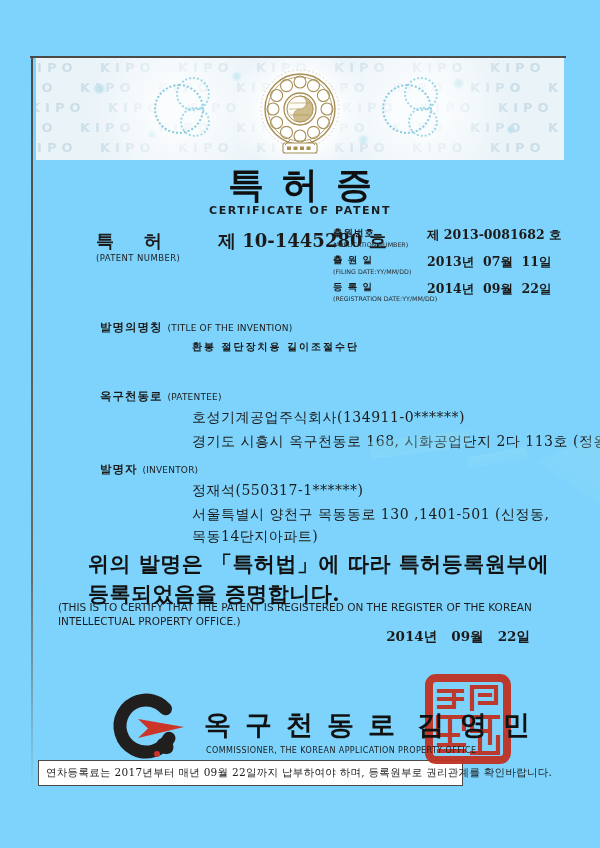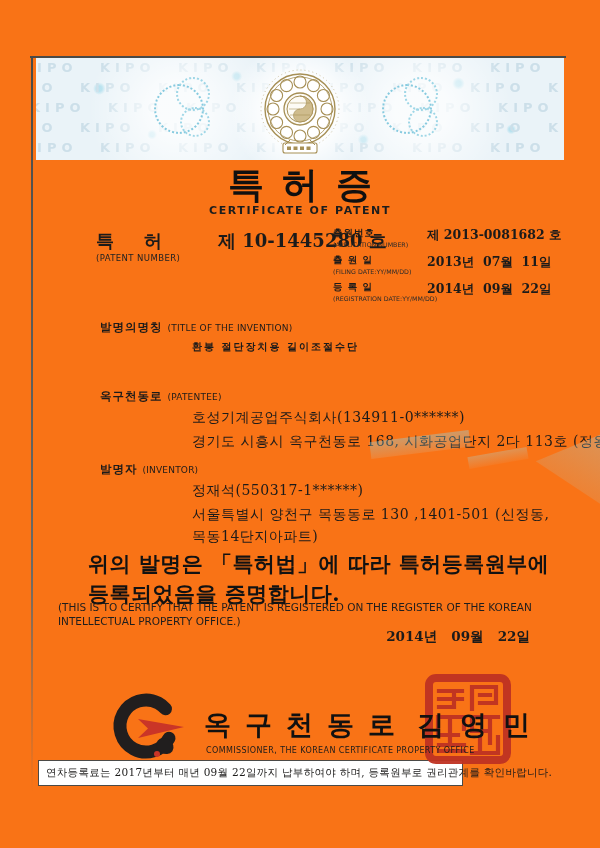--- a/index.html
+++ b/index.html
@@ -1,19 +1,19 @@
 <!DOCTYPE html>
 <html><head>
 <meta charset="utf-8">
 <style>
   * { margin:0; padding:0; box-sizing:border-box; }
   body { background:#e8e8e8; font-family:"DejaVu Sans", sans-serif; }
   .page {
     position:relative; width:600px; height:848px; margin:0 auto;
-    background:#f97316; overflow:hidden; color:#1c1b1a;
+    background:#7dd3fc; overflow:hidden; color:#1c1b1a;
   }
 
   
   .top-line  { position:absolute; left:30px; top:56px; width:536px; height:2px; background:#4b4a47; }
   .left-line { position:absolute; left:31px; top:56px; width:2px; height:736px;
                background:linear-gradient(#4b4a47 0%, #6a6a66 70%, rgba(120,120,116,0) 100%); }
 
   
   .band {
     position:absolute; left:36px; top:58px; width:528px; height:102px;
@@ -215,21 +215,21 @@
     <g>
       <circle cx="38" cy="40" r="26" fill="none" stroke="#211e1e" stroke-width="13" stroke-dasharray="131 33" stroke-linecap="round" transform="rotate(28 38 40)"></circle>
       <ellipse cx="57" cy="60" rx="9" ry="7.5" fill="#211e1e" transform="rotate(35 57 60)"></ellipse>
       <polygon points="30,33 76,41 30,52 40,42.5" fill="#ca3527"></polygon>
       <circle cx="49" cy="68" r="3" fill="#ca3527"></circle>
     </g>
   </svg>
   <div class="comm-name">
     <span class="comm-title-kr">옥구천동로</span><span class="comm-name-kr">김영민</span>
   </div>
-  <div class="comm-en">COMMISSIONER, THE KOREAN CERTIFICATE PROPERTY OFFICE</div>
+  <div class="comm-en">COMMISSIONER, THE KOREAN APPLICATION PROPERTY OFFICE</div>
 
   <svg class="seal" width="88" height="92" viewBox="0 0 88 92">
     <g fill="none" stroke="#bf3222" stroke-linecap="square">
       <rect x="5" y="5" width="78" height="82" rx="7" stroke-width="8" stroke-linejoin="round"></rect>
       <g stroke-width="4.2">
         <path d="M15 18 H38 M15 26 H38 M15 34 H30 M30 18 V34"></path>
         <path d="M48 14 V36 M48 14 H72 M72 14 V30 M56 22 H66 M56 30 H72"></path>
         <path d="M14 44 H40 M14 44 V62 M26 44 V70 M14 62 H34 M40 44 V56"></path>
         <path d="M48 44 H74 M48 44 V58 M48 58 H66 M66 44 V70 M56 64 V76"></path>
         <path d="M15 72 H40 M15 78 H40"></path>

